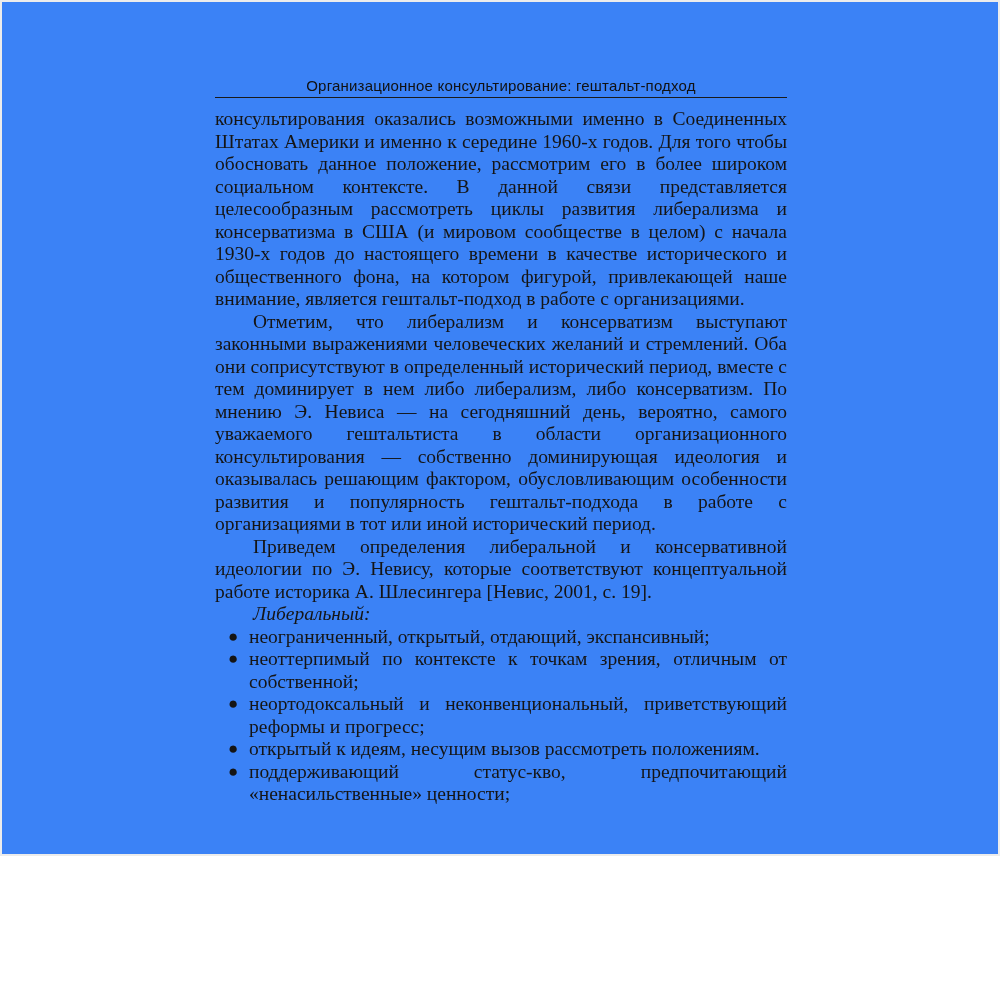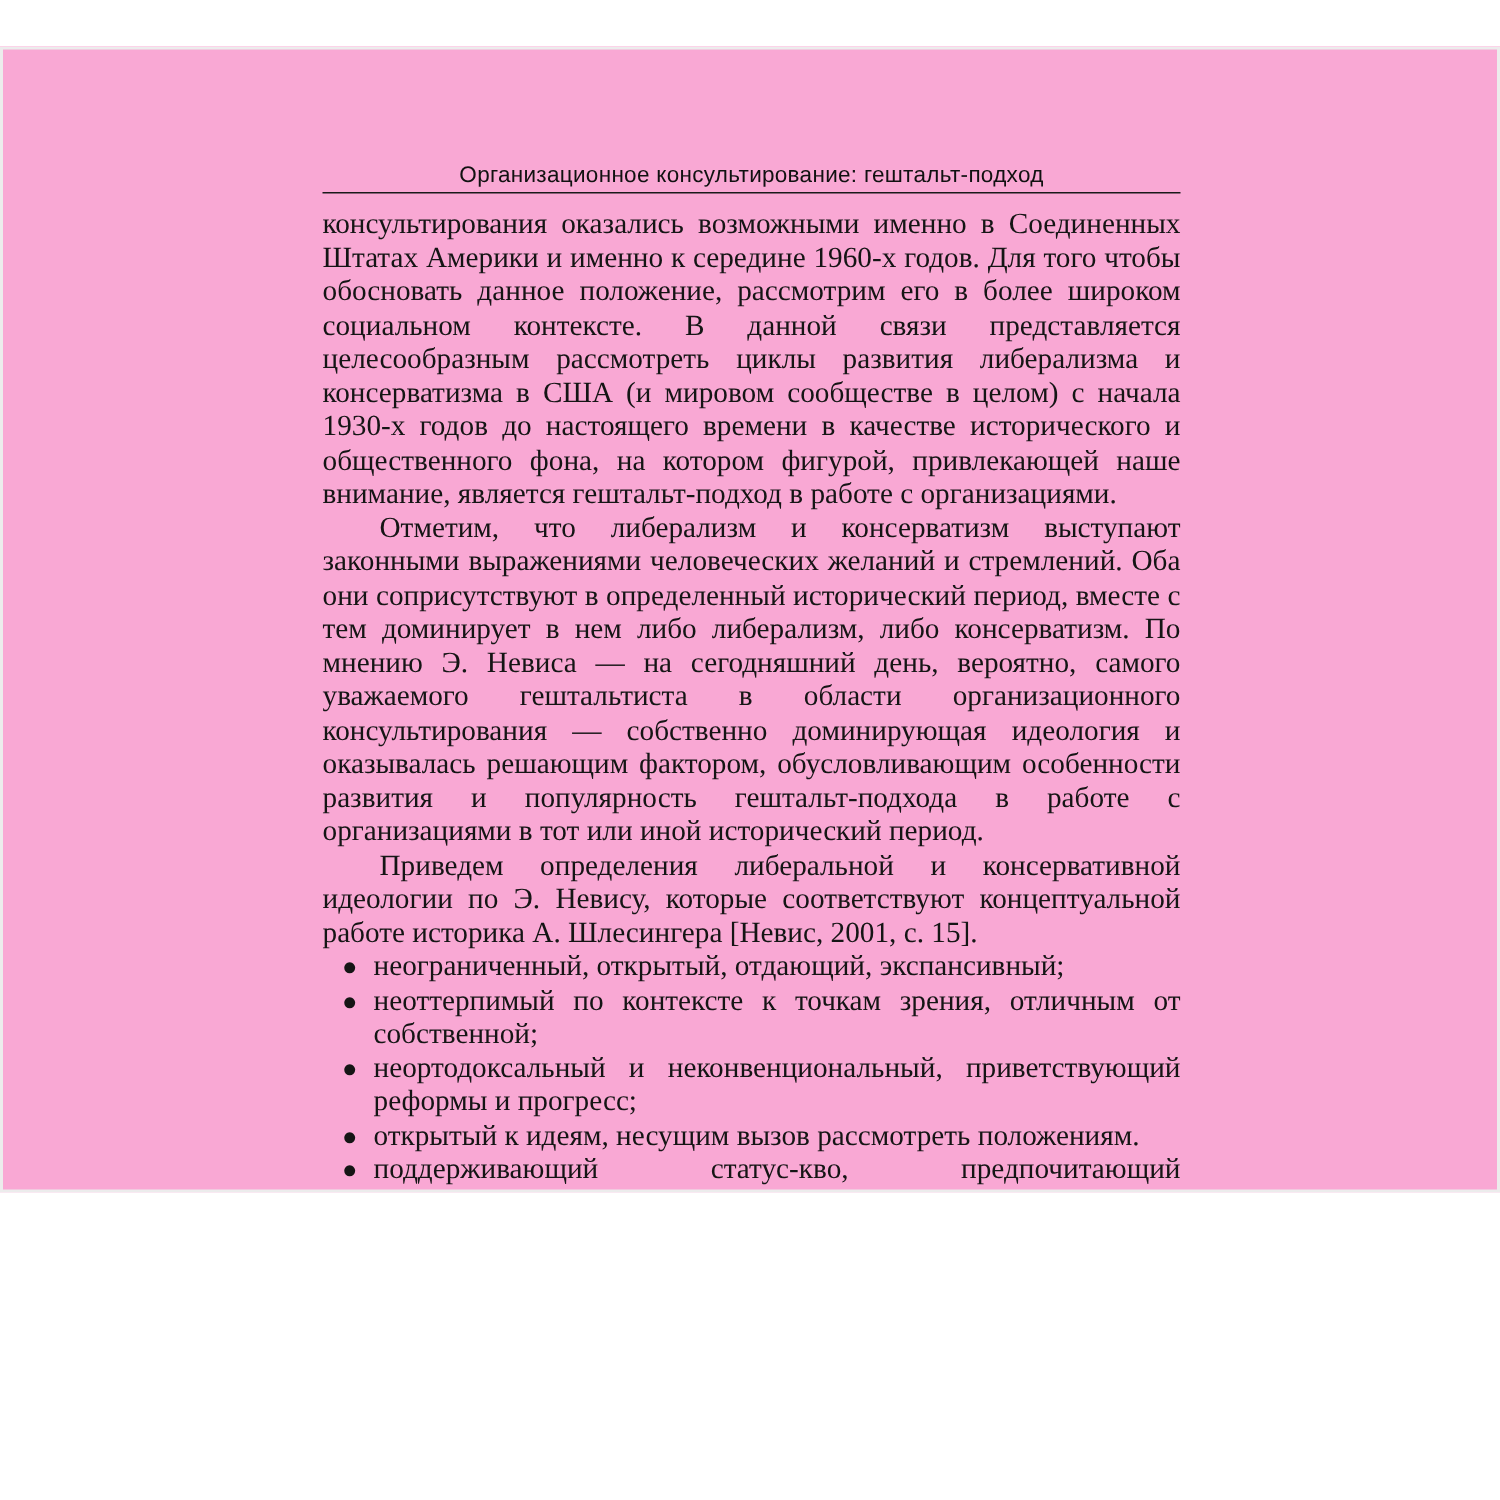--- a/index.html
+++ b/index.html
@@ -3,26 +3,25 @@
 <meta charset="utf-8">
 <style>
   html, body {
     margin: 0;
     padding: 0;
     background: #ffffff;
   }
   .page {
     position: relative;
     width: 1000px;
-    height: 764px;
-    background: #f9a8d4;
+    height: 856px;
+    background: #3b82f6;
     box-shadow: inset 0 0 0 2px #ececec;
     overflow: hidden;
     color: #151515;
-    margin-top: 31px;
   }
   .running-head {
     position: absolute;
     top: 77px;
     left: 215px;
     width: 572px;
     text-align: center;
     font-family: "Liberation Sans", sans-serif;
     font-size: 15px;
     letter-spacing: 0.2px;
@@ -91,21 +90,22 @@
 
 <div class="page">
   <div class="running-head">
     <span>Организационное консультирование: гештальт-подход</span>
   </div>
   <hr class="head-rule">
 
   <div class="body-col" id="body-col">
       <div class="para">консультирования оказались возможными именно в Соединенных Штатах Америки и именно к середине 1960-х годов. Для того чтобы обосновать данное положение, рассмотрим его в более широком социальном контексте. В данной связи представляется целесообразным рассмотреть циклы развития либерализма и консерватизма в США (и мировом сообществе в целом) с начала 1930-х годов до настоящего времени в качестве исторического и общественного фона, на котором фигурой, привлекающей наше внимание, является гештальт-подход в работе с организациями.</div>
       <div class="para indent">Отметим, что либерализм и консерватизм выступают законными выражениями человеческих желаний и стремлений. Оба они соприсутствуют в определенный исторический период, вместе с тем доминирует в нем либо либерализм, либо консерватизм. По мнению Э. Невиса — на сегодняшний день, вероятно, самого уважаемого гештальтиста в области организационного консультирования — собственно доминирующая идеология и оказывалась решающим фактором, обусловливающим особенности развития и популярность гештальт-подхода в работе с организациями в тот или иной исторический период.</div>
-      <div class="para indent">Приведем определения либеральной и консервативной идеологии по Э. Невису, которые соответствуют концептуальной работе историка А. Шлесингера [Невис, 2001, с. 15].</div>
+      <div class="para indent">Приведем определения либеральной и консервативной идеологии по Э. Невису, которые соответствуют концептуальной работе историка А. Шлесингера [Невис, 2001, с. 19].</div>
+      <div class="subheading">Либеральный:</div>
       <div class="bullet-item">
         <span class="bullet-marker">●</span>
         <span class="bullet-text">неограниченный, открытый, отдающий, экспансивный;</span>
       </div>
       <div class="bullet-item">
         <span class="bullet-marker">●</span>
         <span class="bullet-text">неоттерпимый по контексте к точкам зрения, отличным от собственной;</span>
       </div>
       <div class="bullet-item">
         <span class="bullet-marker">●</span>

